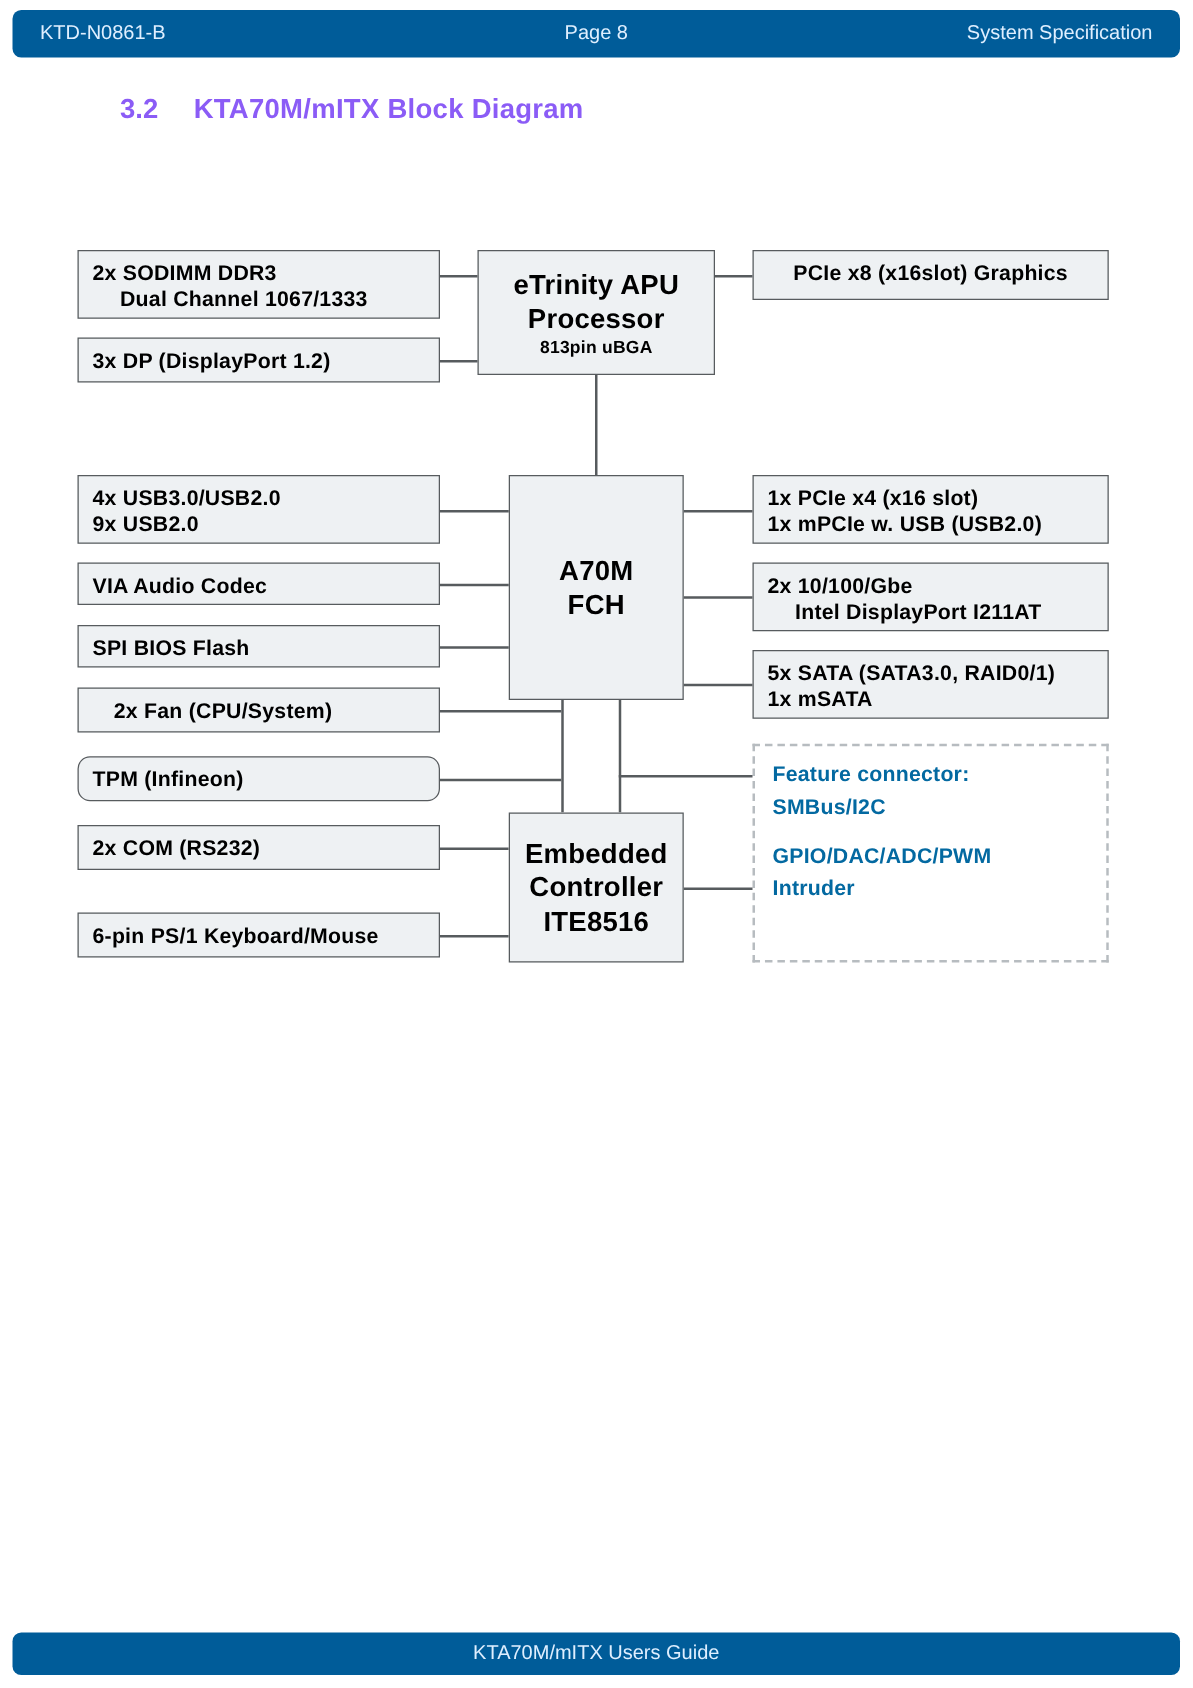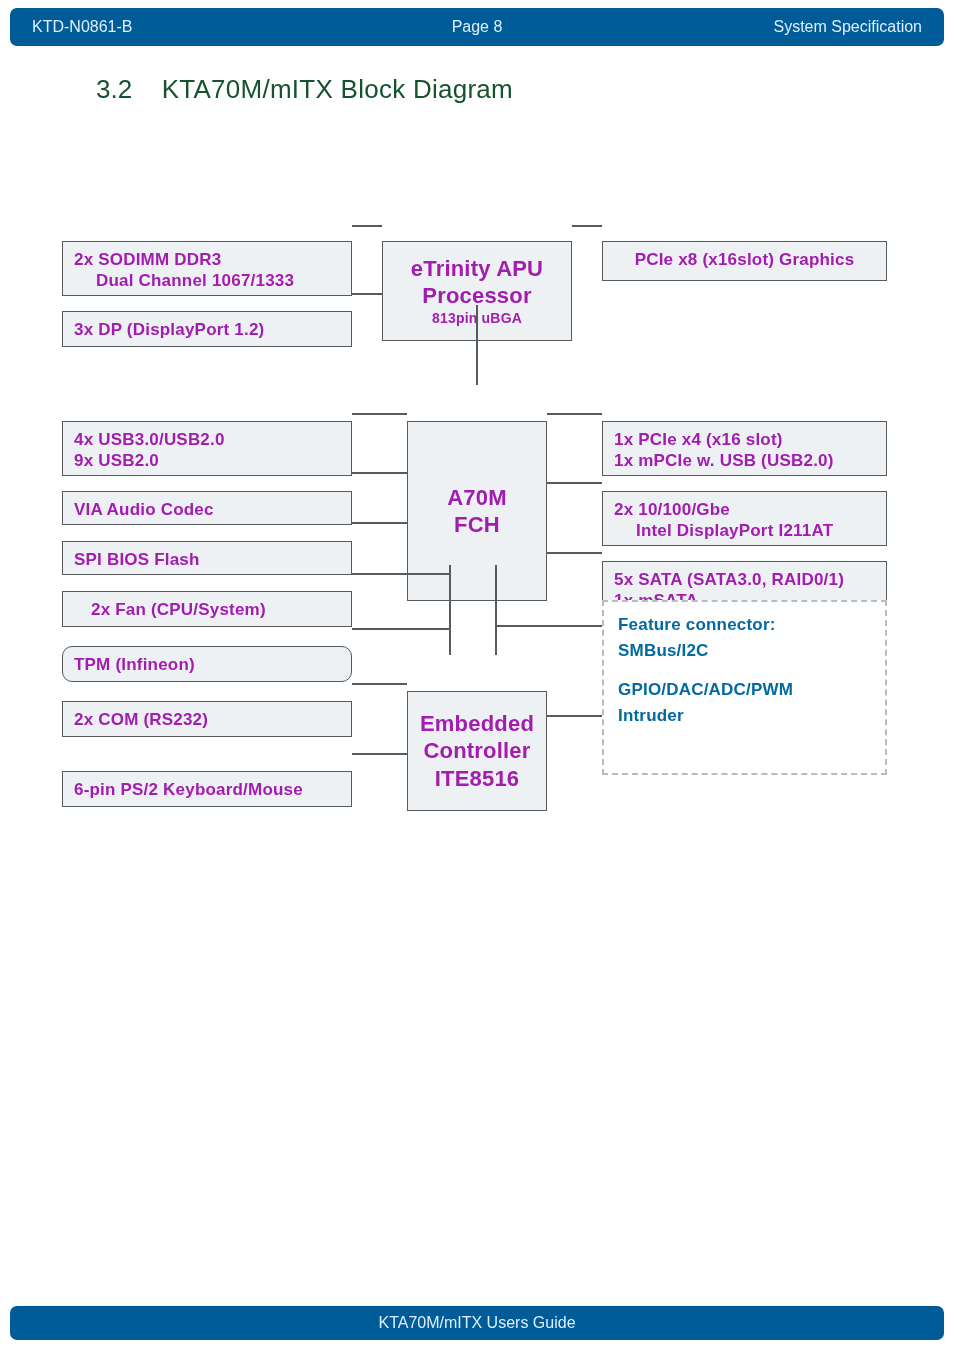--- a/index.html
+++ b/index.html
@@ -21,46 +21,45 @@
     align-items: center;
     font-size: 16px;
     padding: 0 22px;
     font-weight: 400;
   }
   .topbar .left  { flex: 1; text-align: left; }
   .topbar .mid   { flex: 0 0 auto; }
   .topbar .right { flex: 1; text-align: right; }
   
   .section-heading {
-    color: #14532d;
-    font-size: 26px;
-    font-weight: 400;
+    color: #8b5cf6;
+    font-size: 22px;
+    font-weight: 700;
     margin: 28px 40px 0 96px;
     letter-spacing: .01em;
   }
   .section-heading .num { margin-right: 22px; letter-spacing: 0; }
   
   .diagram {
     position: relative;
     width: 830px;
     height: 640px;
     margin: 100px auto 0 auto;
   }
   .blk {
     position: absolute;
     background: #eef1f3;
     border: 1.6px solid #575b5e;
     font-weight: 700;
-    color: #a21caf;
+    color: #000000;
     font-size: 17px;
     line-height: 1.25;
     padding: 7px 11px;
     letter-spacing: .2px;
     font-stretch: condensed;
-    margin-top: 36px;
   }
   .blk.center { text-align: center; display:flex; flex-direction:column; justify-content:center; align-items:center; }
   .sub2 { font-size: 14px; }
   .big  { font-size: 22px; }
   .dash {
     position: absolute;
     border: 2.5px dashed #b7bcc0;
     background: #fff;
     font-weight: 700;
     color: #0369a1;
@@ -178,21 +177,21 @@
     <div>Intruder</div>
   </div>
   <div class="hline" style="left:433px; top:420px; width:107px;"></div>
 
   <div class="blk" style="left:0px; top:405px; width:290px; height:36px;border-radius:10px;">TPM (Infineon)</div>
   <div class="hline" style="left:290px; top:423px; width:97px;"></div>
 
   <div class="blk" style="left:0px; top:460px; width:290px; height:36px;">2x COM (RS232)</div>
   <div class="hline" style="left:290px; top:478px; width:55px;"></div>
 
-  <div class="blk" style="left:0px; top:530px; width:290px; height:36px;">6-pin PS/2 Keyboard/Mouse</div>
+  <div class="blk" style="left:0px; top:530px; width:290px; height:36px;">6-pin PS/1 Keyboard/Mouse</div>
   <div class="hline" style="left:290px; top:548px; width:55px;"></div>
 
   <div class="blk center" style="left:345px; top:450px; width:140px; height:120px;">
     <div class="big">Embedded</div>
     <div class="big">Controller</div>
     <div class="big">ITE8516</div>
   </div>
   <div class="hline" style="left:485px; top:510px; width:55px;"></div>
 
 </div>

